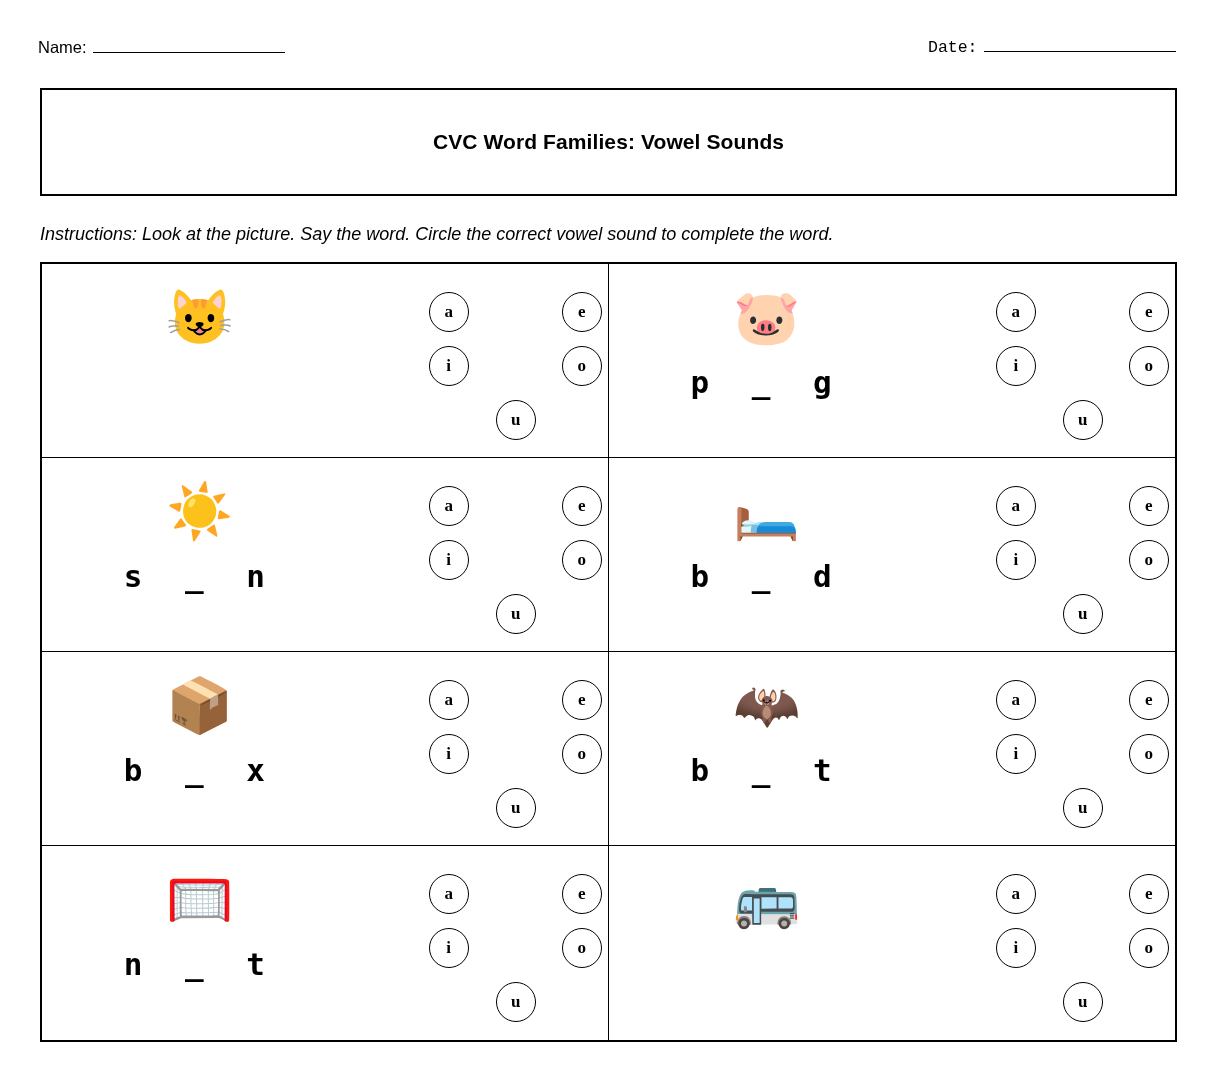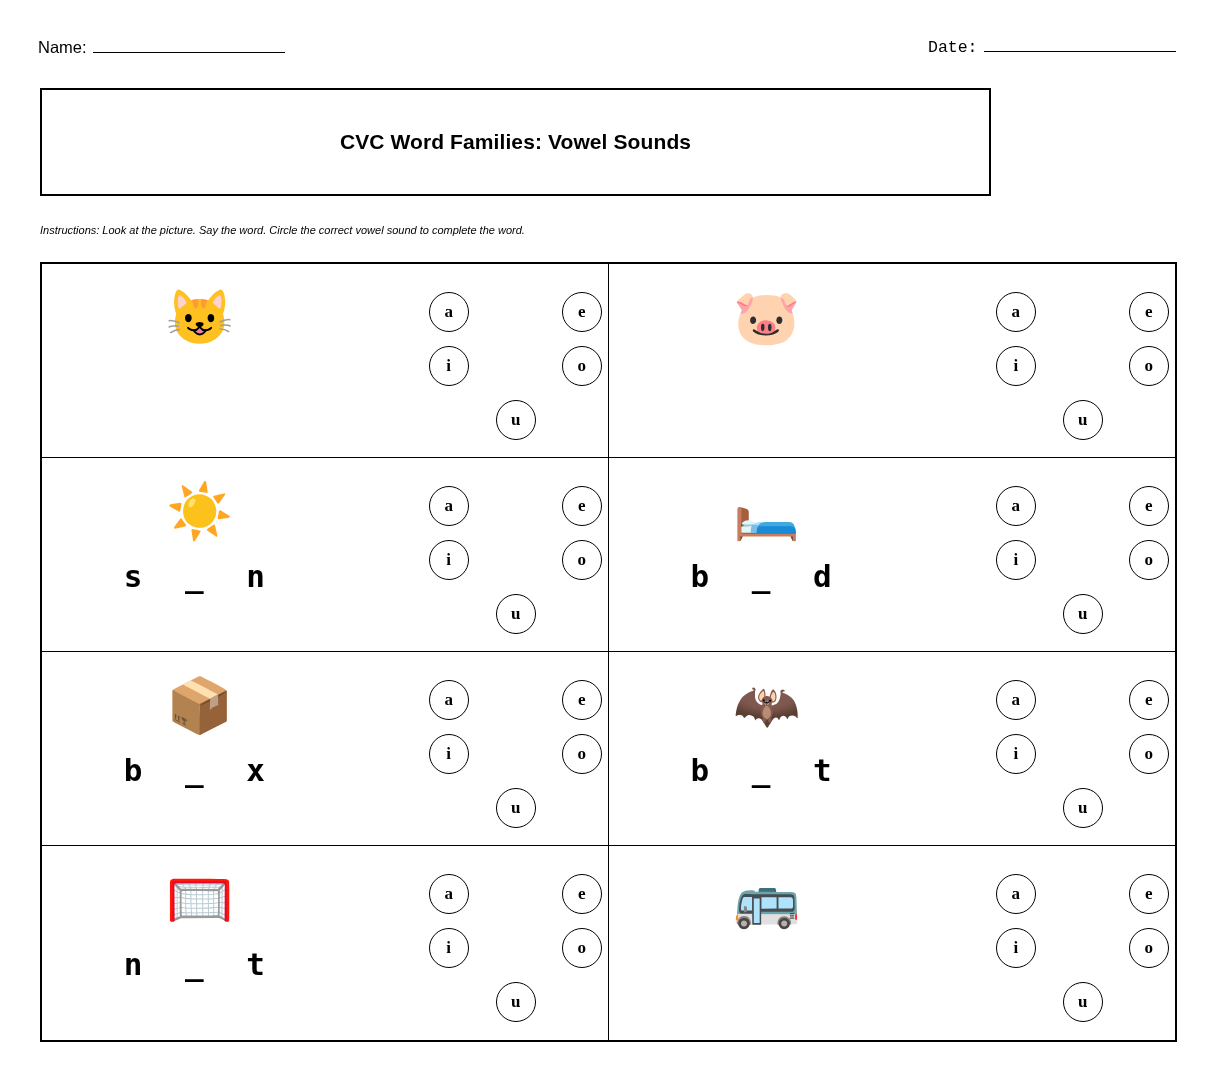--- a/index.html
+++ b/index.html
@@ -58,41 +58,41 @@
   }
 
   .name-block .field-rule { width: 192px; }
   .date-block .field-rule { width: 192px; }
 
   
   .title-box {
     position: absolute;
     left: 40px;
     top: 88px;
-    width: 951px;
+    width: 1137px;
     height: 108px;
     border: 2.2px solid #000;
     display: flex;
     align-items: center;
     justify-content: center;
   }
 
   .title-text {
     font-size: 21px;
     font-weight: bold;
     color: #000;
     letter-spacing: 0.1px;
   }
 
   
   .instructions {
     position: absolute;
     left: 40px;
     top: 224px;
-    font-size: 11px;
+    font-size: 18px;
     font-style: italic;
     color: #000;
     white-space: nowrap;
   }
 
   
   .grid {
     position: absolute;
     left: 40px;
     top: 262px;
@@ -207,20 +207,21 @@
       <div class="vowel pos-e">e</div>
       <div class="vowel pos-i">i</div>
       <div class="vowel pos-o">o</div>
       <div class="vowel pos-u">u</div>
     </div>
   </div>
 
   <div class="cell">
     <div class="pic-word">
       <div class="picture">🐷</div>
+      <div class="word">p _ g</div>
     </div>
     <div class="options">
       <div class="vowel pos-a">a</div>
       <div class="vowel pos-e">e</div>
       <div class="vowel pos-i">i</div>
       <div class="vowel pos-o">o</div>
       <div class="vowel pos-u">u</div>
     </div>
   </div>
 

